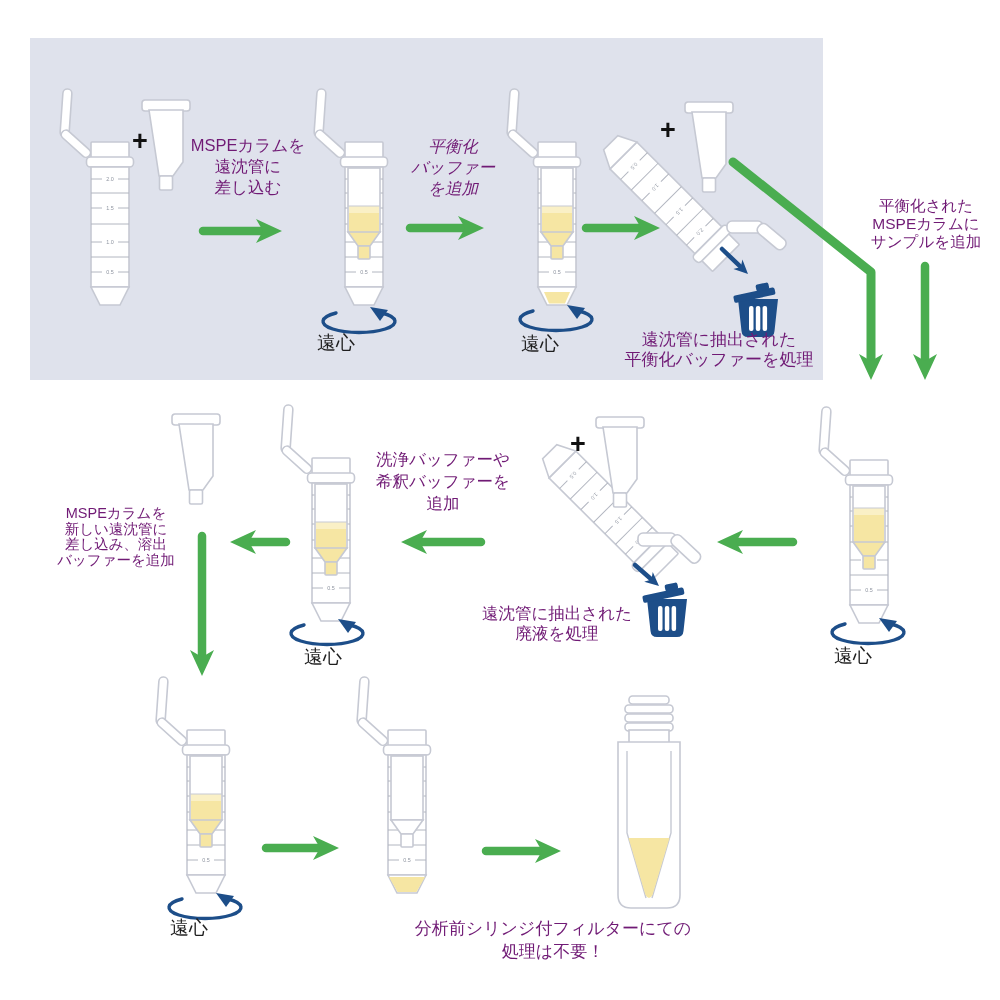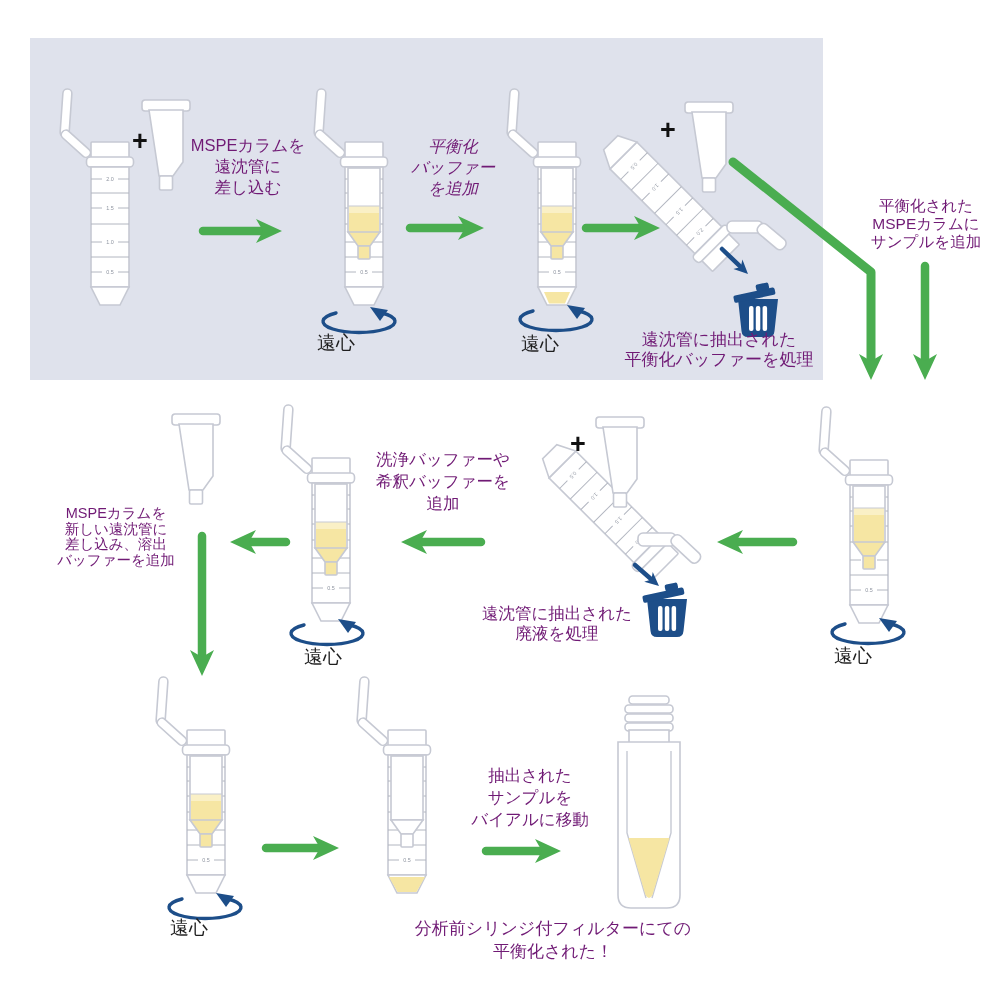--- a/index.html
+++ b/index.html
@@ -488,25 +488,22 @@
 サンプルを追加</div>
   <div class="lbl" style="left:362px;top:448px;width:162px;line-height:22px;">洗浄バッファーや
 希釈バッファーを
 追加</div>
   <div class="lbl" style="left:457px;top:603px;width:200px;line-height:20px;">遠沈管に抽出された
 廃液を処理</div>
   <div class="lbl" style="left:26px;top:506px;width:180px;font-size:14.5px;line-height:15.5px;">MSPEカラムを
 新しい遠沈管に
 差し込み、溶出
 バッファーを追加</div>
-  <div class="lbl" style="left:449px;top:764px;width:162px;line-height:22px;">抽出された
-サンプルを
-バイアルに移動</div>
   <div class="lbl" style="left:412px;top:917px;width:282px;font-size:17px;line-height:23px;">分析前シリンジ付フィルターにての
-平衡化された！</div>
+処理は不要！</div>
 
   <div class="cz" style="left:317px;top:332px;">遠心</div>
   <div class="cz" style="left:521px;top:333px;">遠心</div>
   <div class="cz" style="left:834px;top:645px;">遠心</div>
   <div class="cz" style="left:304px;top:646px;">遠心</div>
   <div class="cz" style="left:170px;top:917px;">遠心</div>
 
   <div class="plus" style="left:127px;top:128px;">+</div>
   <div class="plus" style="left:655px;top:117px;">+</div>
   <div class="plus" style="left:565px;top:431px;">+</div>

